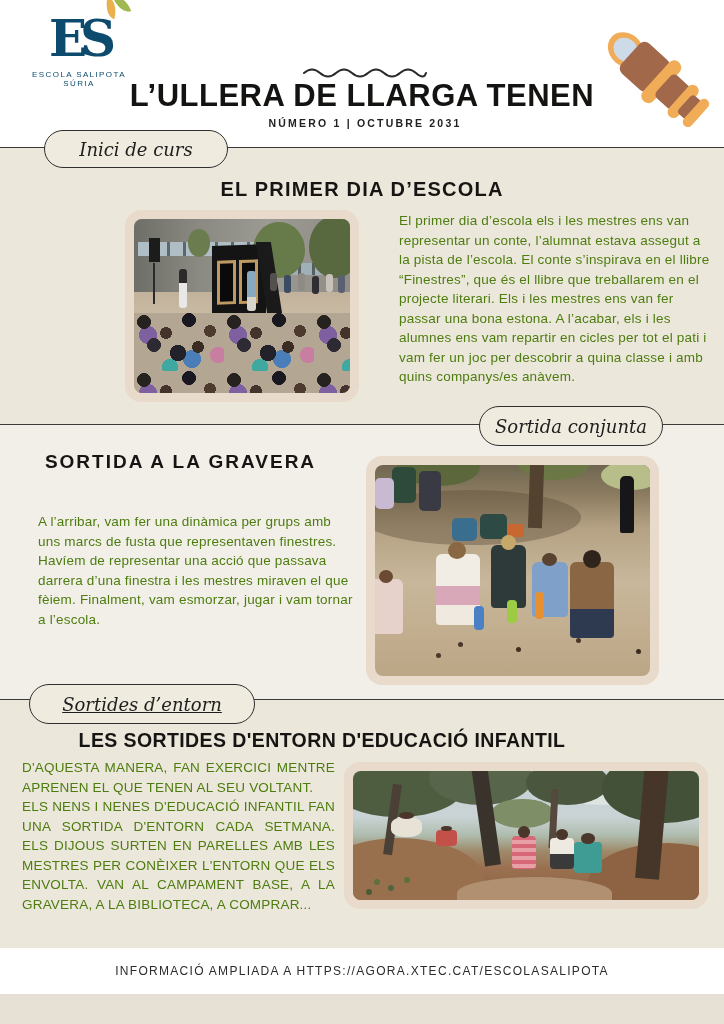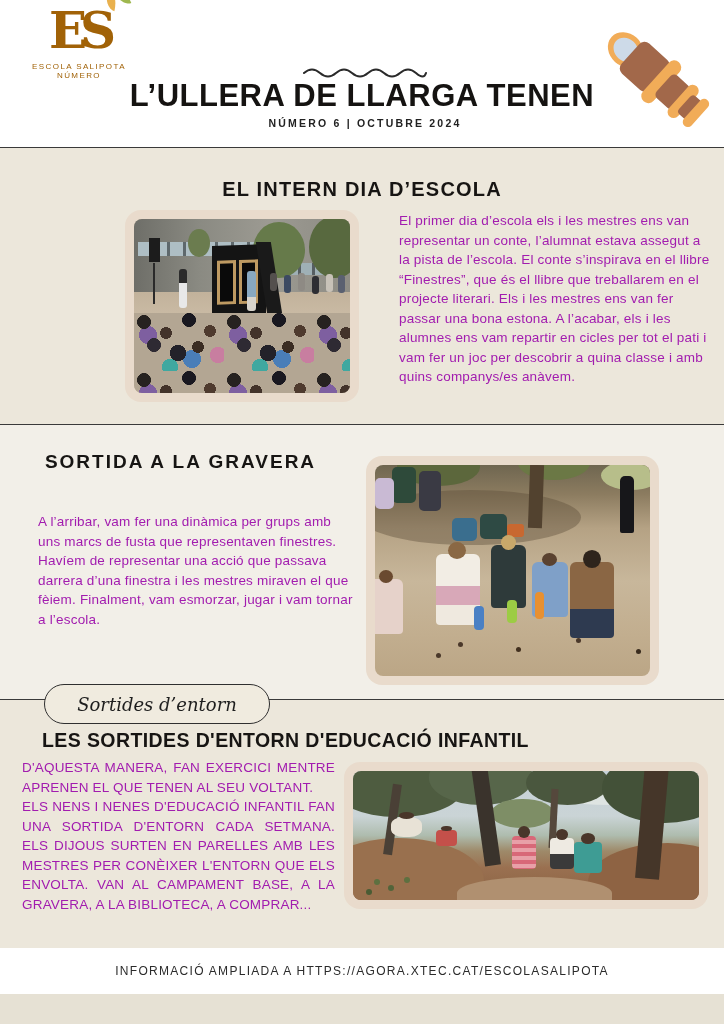--- a/index.html
+++ b/index.html
@@ -12,21 +12,21 @@
   .sec2{top:425px;left:0;width:724px;height:275px;background:#F2EFE8;}
   .sec3{top:700px;left:0;width:724px;height:248px;background:#ECE7DB;}
   .footer-band{top:948px;left:0;width:724px;height:46px;background:#FFFFFF;
                display:flex;align-items:center;justify-content:center;
                font-size:12px;letter-spacing:1.3px;color:#2B2B2B;}
   .footer-strip{top:994px;left:0;width:724px;height:30px;background:#E6E1D4;}
   .rule{left:0;width:724px;height:0;border-top:1.6px solid #3A3A3A;}
   .rule1{top:147px}.rule2{top:424px}.rule3{top:699px}
 
   
-  .logo{top:2px;left:20px;width:118px;text-align:center;color:#a16207;}
+  .logo{top:10px;left:20px;width:118px;text-align:center;color:#0c4a6e;}
   .monogram{font-family:"DejaVu Serif",serif;font-size:50px;line-height:58px;
             letter-spacing:-7px;font-weight:bold;position:relative;display:inline-block;}
   .leaf{position:absolute;width:12px;height:20px;border-radius:0 100% 0 100%;}
   .leaf-yellow{background:#E9B14E;top:-12px;right:-8px;transform:rotate(14deg);}
   .leaf-green{background:#9FB84F;top:-16px;right:-19px;transform:rotate(-22deg);}
   .logo-name{font-size:8px;letter-spacing:1.4px;margin-top:2px;}
   .logo-city{font-size:8px;letter-spacing:1.4px;}
 
   .kicker{top:27px;left:130px;width:470px;text-align:center;
           font-size:13.5px;line-height:17px;letter-spacing:5px;color:#111;}
@@ -37,28 +37,28 @@
   .issue{top:117px;left:130px;width:470px;text-align:center;
          font-size:10.5px;letter-spacing:2.2px;font-weight:bold;color:#222;}
   .telescope{top:6px;right:6px;}
 
   
   .badge{border:1.6px solid #2F2F2F;border-radius:30px;background:#F0EBDF;
          display:flex;align-items:center;justify-content:center;
          font-family:"DejaVu Serif",serif;font-style:italic;font-size:18px;color:#1E1E1E;}
   .badge-inici{top:130px;left:44px;width:182px;height:36px;}
   .badge-sortida{top:406px;left:479px;width:182px;height:38px;}
-  .badge-entorn{top:684px;left:44px;width:224px;height:38px;}
-
-  
-  .h-art{font-weight:bold;color:#171513;}
+  .badge-entorn{top:684px;left:29px;width:224px;height:38px;text-decoration:underline;}
+
+  
+  .h-art{font-weight:bold;color:#171513;text-align:center;}
   .title1{top:178px;left:0;width:724px;text-align:center;font-size:20px;letter-spacing:1.2px;}
   .title2{top:451px;left:38px;width:285px;text-align:center;font-size:19px;letter-spacing:2px;}
   .title3{top:729px;left:42px;width:560px;font-size:19.5px;letter-spacing:0.4px;}
-  .body-txt{font-size:13.5px;line-height:19.5px;letter-spacing:0.2px;color:#a21caf;}
+  .body-txt{font-size:13.5px;line-height:19.5px;letter-spacing:0.2px;color:#4d7c0f;}
   .body-txt p{margin:0;}
   .para1{top:211px;left:399px;width:315px;}
   .para2{top:512px;left:38px;width:316px;}
   .para3{top:758px;left:22px;width:313px;text-align:justify;}
 
   
   .frame{background:#E9DBCC;border-radius:16px;padding:9px;box-sizing:border-box;}
   .photo{position:relative;width:100%;height:100%;border-radius:8px;overflow:hidden;}
   .frame1{top:210px;left:125px;width:234px;height:192px;}
   .frame2{top:456px;left:366px;width:293px;height:229px;}
@@ -183,47 +183,49 @@
   <div class="abs rule rule2"></div>
   <div class="abs rule rule3"></div>
 
   <div class="abs logo">
     <span class="monogram">
       <span>ES</span>
       <i class="leaf leaf-yellow"></i>
       <i class="leaf leaf-green"></i>
     </span>
     <div class="logo-name">ESCOLA SALIPOTA</div>
-    <div class="logo-city">NÚMERO</div>
+    <div class="logo-city">SÚRIA</div>
   </div>
 
 
   <svg class="abs squiggle" width="130" height="14" viewBox="0 0 130 14">
     <path d="M4,9 Q12,2 20,9 T36,9 T52,9 T68,9 T84,9 T100,9 T116,9 T126,9" fill="none" stroke="#2A2A2A" stroke-width="2" stroke-linecap="round"></path>
   </svg>
 
   <div class="abs main-title">L’ULLERA DE LLARGA TENEN</div>
-  <div class="abs issue">NÚMERO 6 | OCTUBRE 2024</div>
+  <div class="abs issue">NÚMERO 1 | OCTUBRE 2031</div>
 
   <svg class="abs telescope" width="124" height="142" viewBox="0 0 120 140">
     <g transform="rotate(42 60 70)">
       <ellipse cx="20" cy="70" rx="19" ry="16" fill="#F1AC58"></ellipse>
       <ellipse cx="20" cy="70" rx="13" ry="11" fill="#CDDAE8"></ellipse>
       <rect x="26" y="50" width="38" height="40" rx="7" fill="#A2684A"></rect>
       <rect x="60" y="44" width="14" height="52" rx="7" fill="#F1AC58"></rect>
       <rect x="70" y="55" width="24" height="30" rx="5" fill="#A2684A"></rect>
       <rect x="90" y="50" width="12" height="40" rx="6" fill="#F1AC58"></rect>
       <rect x="98" y="58" width="14" height="24" rx="4" fill="#A2684A"></rect>
       <rect x="108" y="53" width="10" height="34" rx="5" fill="#F1AC58"></rect>
     </g>
   </svg>
 
+  <div class="abs badge badge-inici">Inici de curs</div>
+  <div class="abs badge badge-sortida">Sortida conjunta</div>
   <div class="abs badge badge-entorn">Sortides d’entorn</div>
 
-  <div class="abs h-art title1">EL INTERN DIA D’ESCOLA</div>
+  <div class="abs h-art title1">EL PRIMER DIA D’ESCOLA</div>
 
   <div class="abs frame frame1">
     <div class="photo photo1">
       <div class="p1-building">
         <div class="p1-winrow"></div>
         <div class="p1-winrow2"></div>
       </div>
       <div class="p1-tree t1"></div>
       <div class="p1-tree t2"></div>
       <div class="p1-tree t3"></div>

